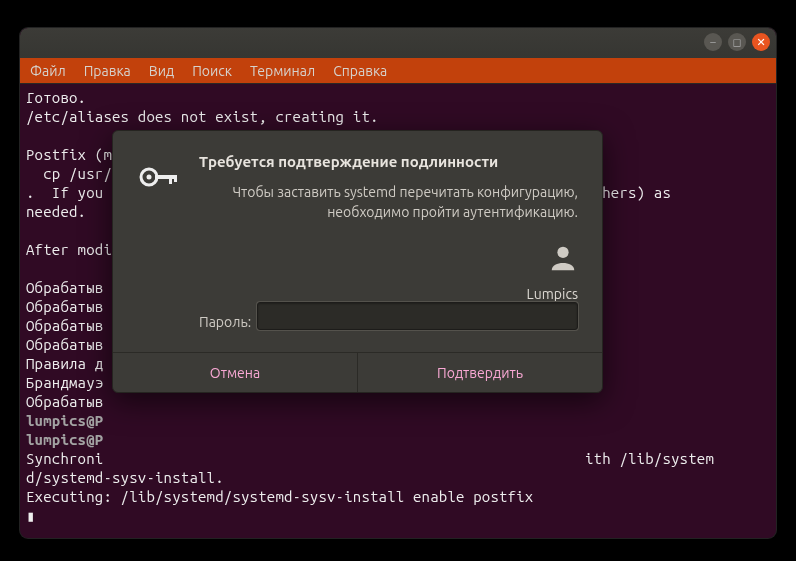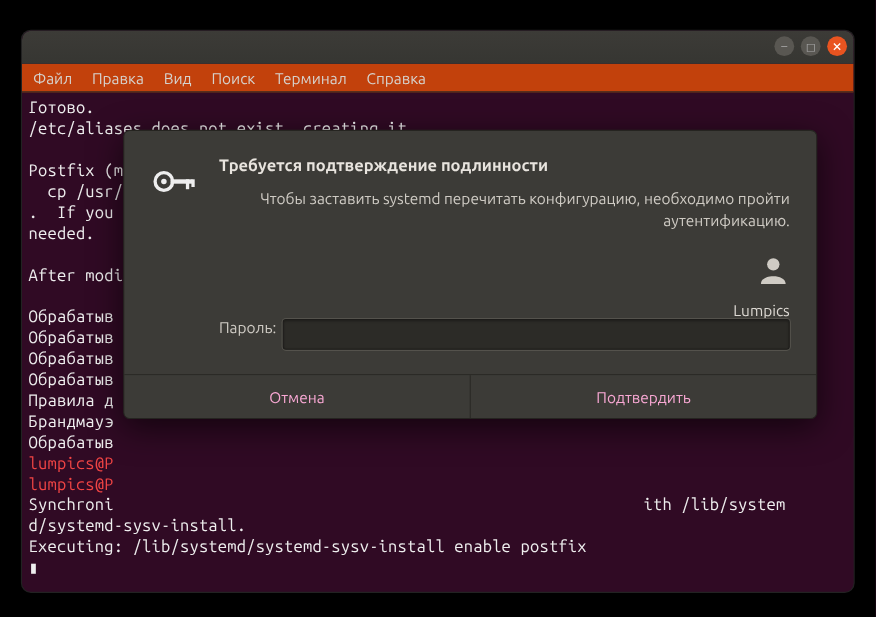--- a/index.html
+++ b/index.html
@@ -56,43 +56,43 @@
   }
   .terminal {
     padding: 4px 6px;
     color: #eee;
     font-family: "Ubuntu Mono", "DejaVu Sans Mono", monospace;
     font-size: 15px;
     line-height: 19px;
     white-space: pre;
     letter-spacing: 0.2px;
   }
-  .prompt-green { color: #ef4444; font-weight: normal; margin-top: 28px; }
+  .prompt-green { color: #a3a3a3; font-weight: bold; margin-top: 28px; }
   .modal {
     position: absolute;
-    left: 112px; top: 118px;
-    width: 631px;
+    left: 112px; top: 130px;
+    width: 491px;
     background: #3c3b37;
     border: 1px solid #252420;
     border-radius: 6px;
     color: #ddd9d3;
     box-shadow: 0 8px 30px rgba(0,0,0,0.6);
   }
   .modal-body {
     display: flex;
     padding: 22px 24px 22px 20px;
     gap: 18px;
   }
   .key-icon { flex: 0 0 48px; }
   .modal-content { flex: 1; }
   .modal-title { font-weight: bold; font-size: 15px; color: #e8e4de; margin-bottom: 12px; }
   .modal-desc { font-size: 14px; color: #cfcbc4; line-height: 20px; margin-bottom: 20px; text-align: right; }
   .user-row { display:flex; align-items:flex-end; gap:14px; margin-left: 2px; flex-direction: column; }
   .user-icon { width: 30px; height: 30px; }
-  .pass-row { display:flex; align-items:flex-start; }
+  .pass-row { display:flex; align-items:flex-end; }
   .pass-label { font-size:14px; color:#cfcbc4; min-width: 58px; }
   .pass-input {
     flex:1; height: 28px;
     background: #2c2b27;
     border: 1px solid #1d1c1a;
     border-radius: 3px;
     color: #eee;
     padding: 2px 6px;
     font-size: 14px;
     outline: none;

